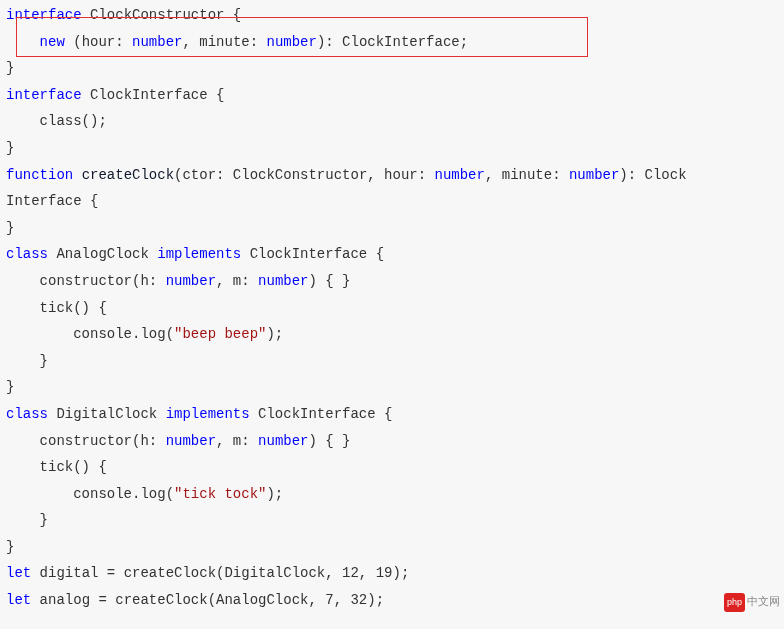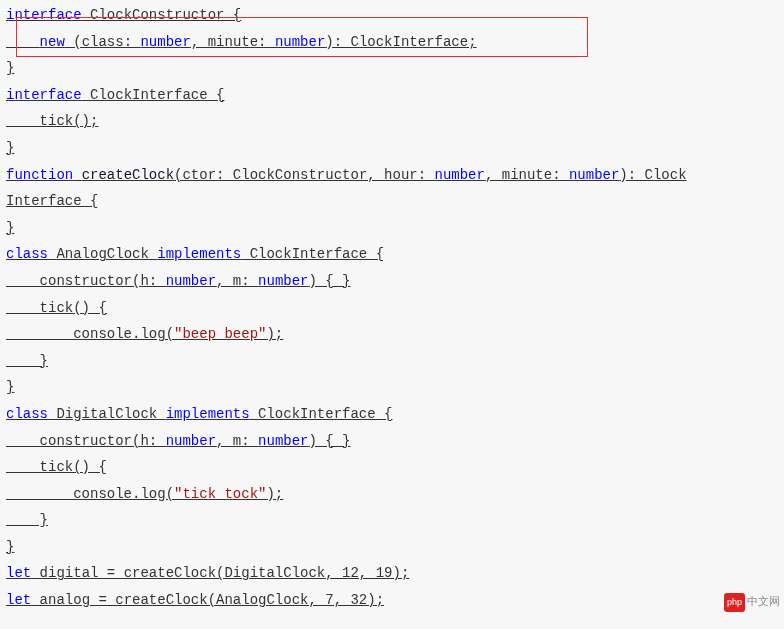--- a/index.html
+++ b/index.html
@@ -13,21 +13,20 @@
     width: 784px;
     overflow: hidden;
   }
   .code-container {
     padding: 2px 6px 2px 6px;
     position: relative;
   }
   .line {
     white-space: pre;
     color: #333;
-    text-decoration: underline;
   }
   .kw { color: #0000ff; }
   .fn { color: #0f172a; }
   .str { color: #a31515; }
   .highlight-box {
     position: absolute;
     border: 1px solid #e03030;
     pointer-events: none;
   }
   .watermark {
@@ -49,24 +48,24 @@
   }
 </style>
 </head>
 <body>
 
 <div class="code-container">
 
   <div class="highlight-box" style="top:17px;left:16px;width:570px;height:38px;"></div>
 
   <div class="line"><span class="kw">interface</span><span> ClockConstructor {</span></div>
-  <div class="line"><span>    </span><span class="kw">new</span><span> (class: </span><span class="kw">number</span><span>, minute: </span><span class="kw">number</span><span>): ClockInterface;</span></div>
+  <div class="line"><span>    </span><span class="kw">new</span><span> (hour: </span><span class="kw">number</span><span>, minute: </span><span class="kw">number</span><span>): ClockInterface;</span></div>
   <div class="line">}</div>
   <div class="line"><span class="kw">interface</span><span> ClockInterface {</span></div>
-  <div class="line">    tick();</div>
+  <div class="line">    class();</div>
   <div class="line">}</div>
   <div class="line"></div>
   <div class="line"><span class="kw">function</span><span> </span><span class="fn">createClock</span><span>(ctor: ClockConstructor, hour: </span><span class="kw">number</span><span>, minute: </span><span class="kw">number</span><span>): Clock</span></div>
   <div class="line">Interface {</div>
   <div class="line">}</div>
   <div class="line"></div>
   <div class="line"><span class="kw">class</span><span> AnalogClock </span><span class="kw">implements</span><span> ClockInterface {</span></div>
   <div class="line"><span>    constructor(h: </span><span class="kw">number</span><span>, m: </span><span class="kw">number</span><span>) { }</span></div>
   <div class="line">    tick() {</div>
   <div class="line"><span>        console.log(</span><span class="str">"beep beep"</span><span>);</span></div>

